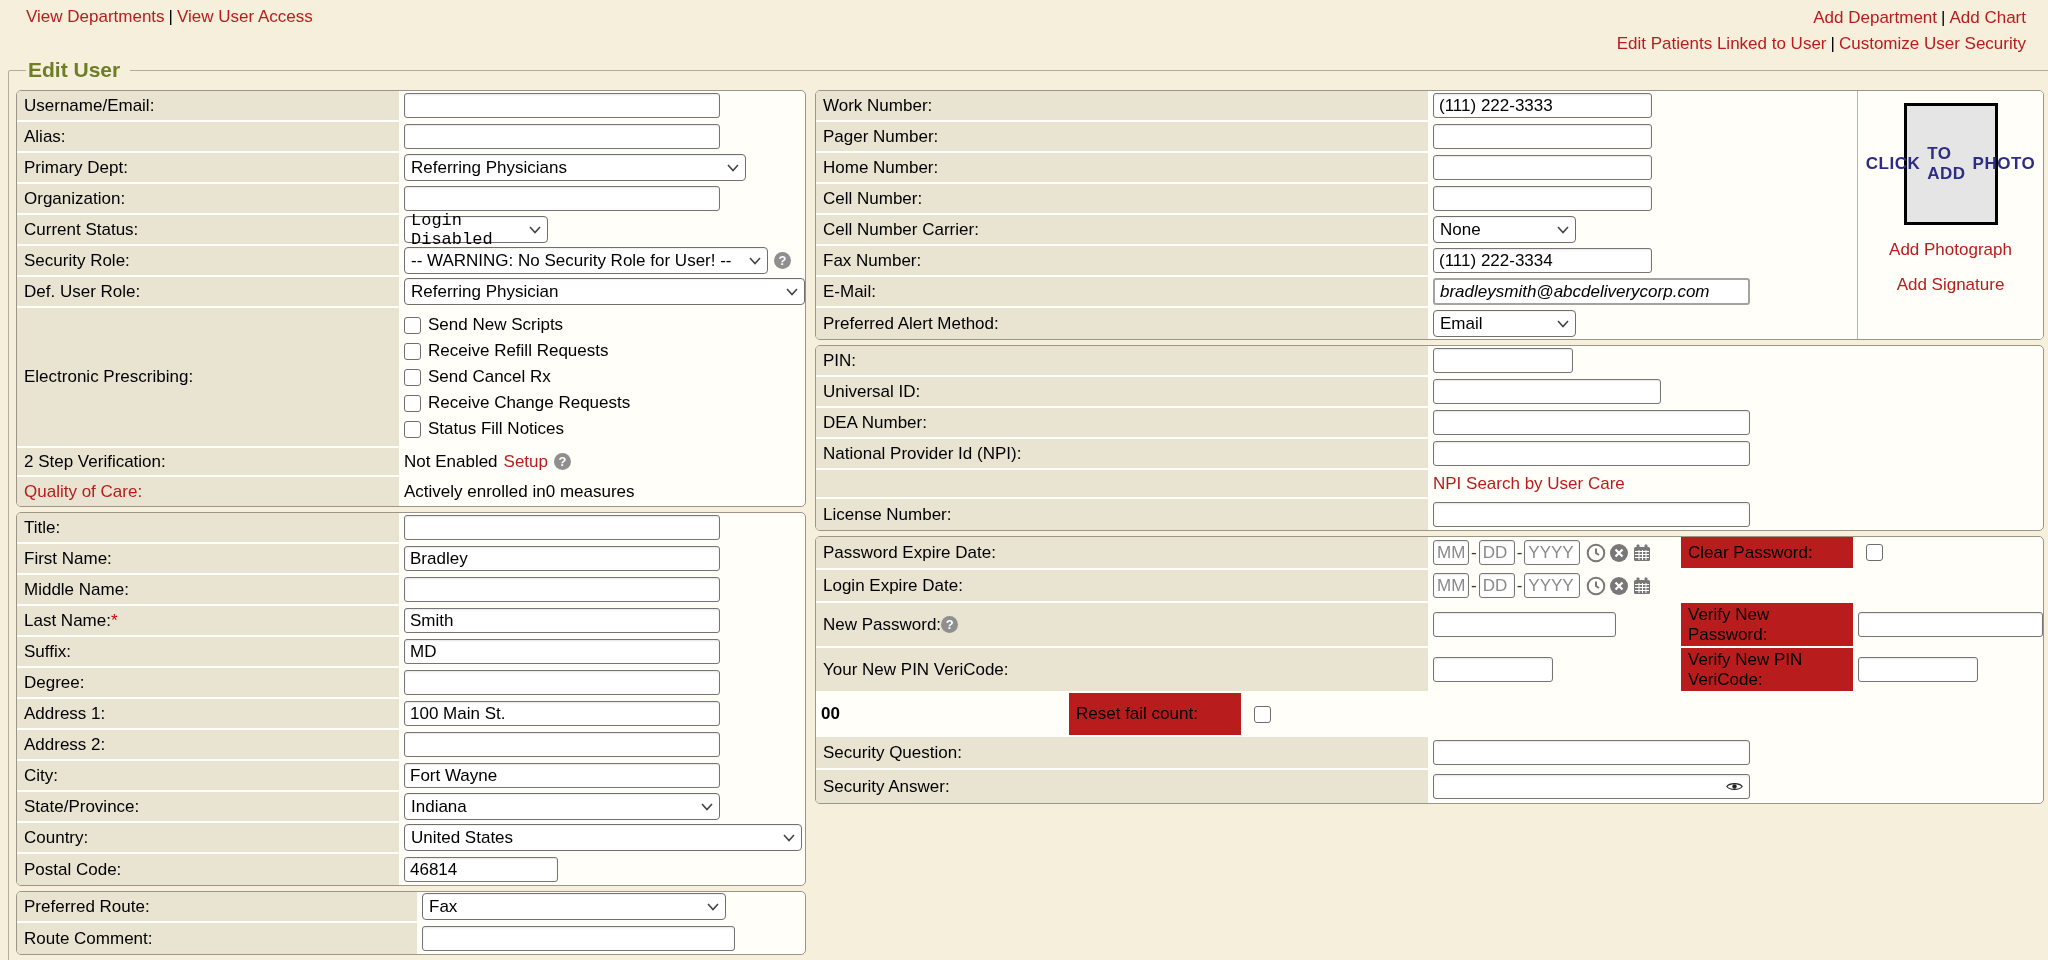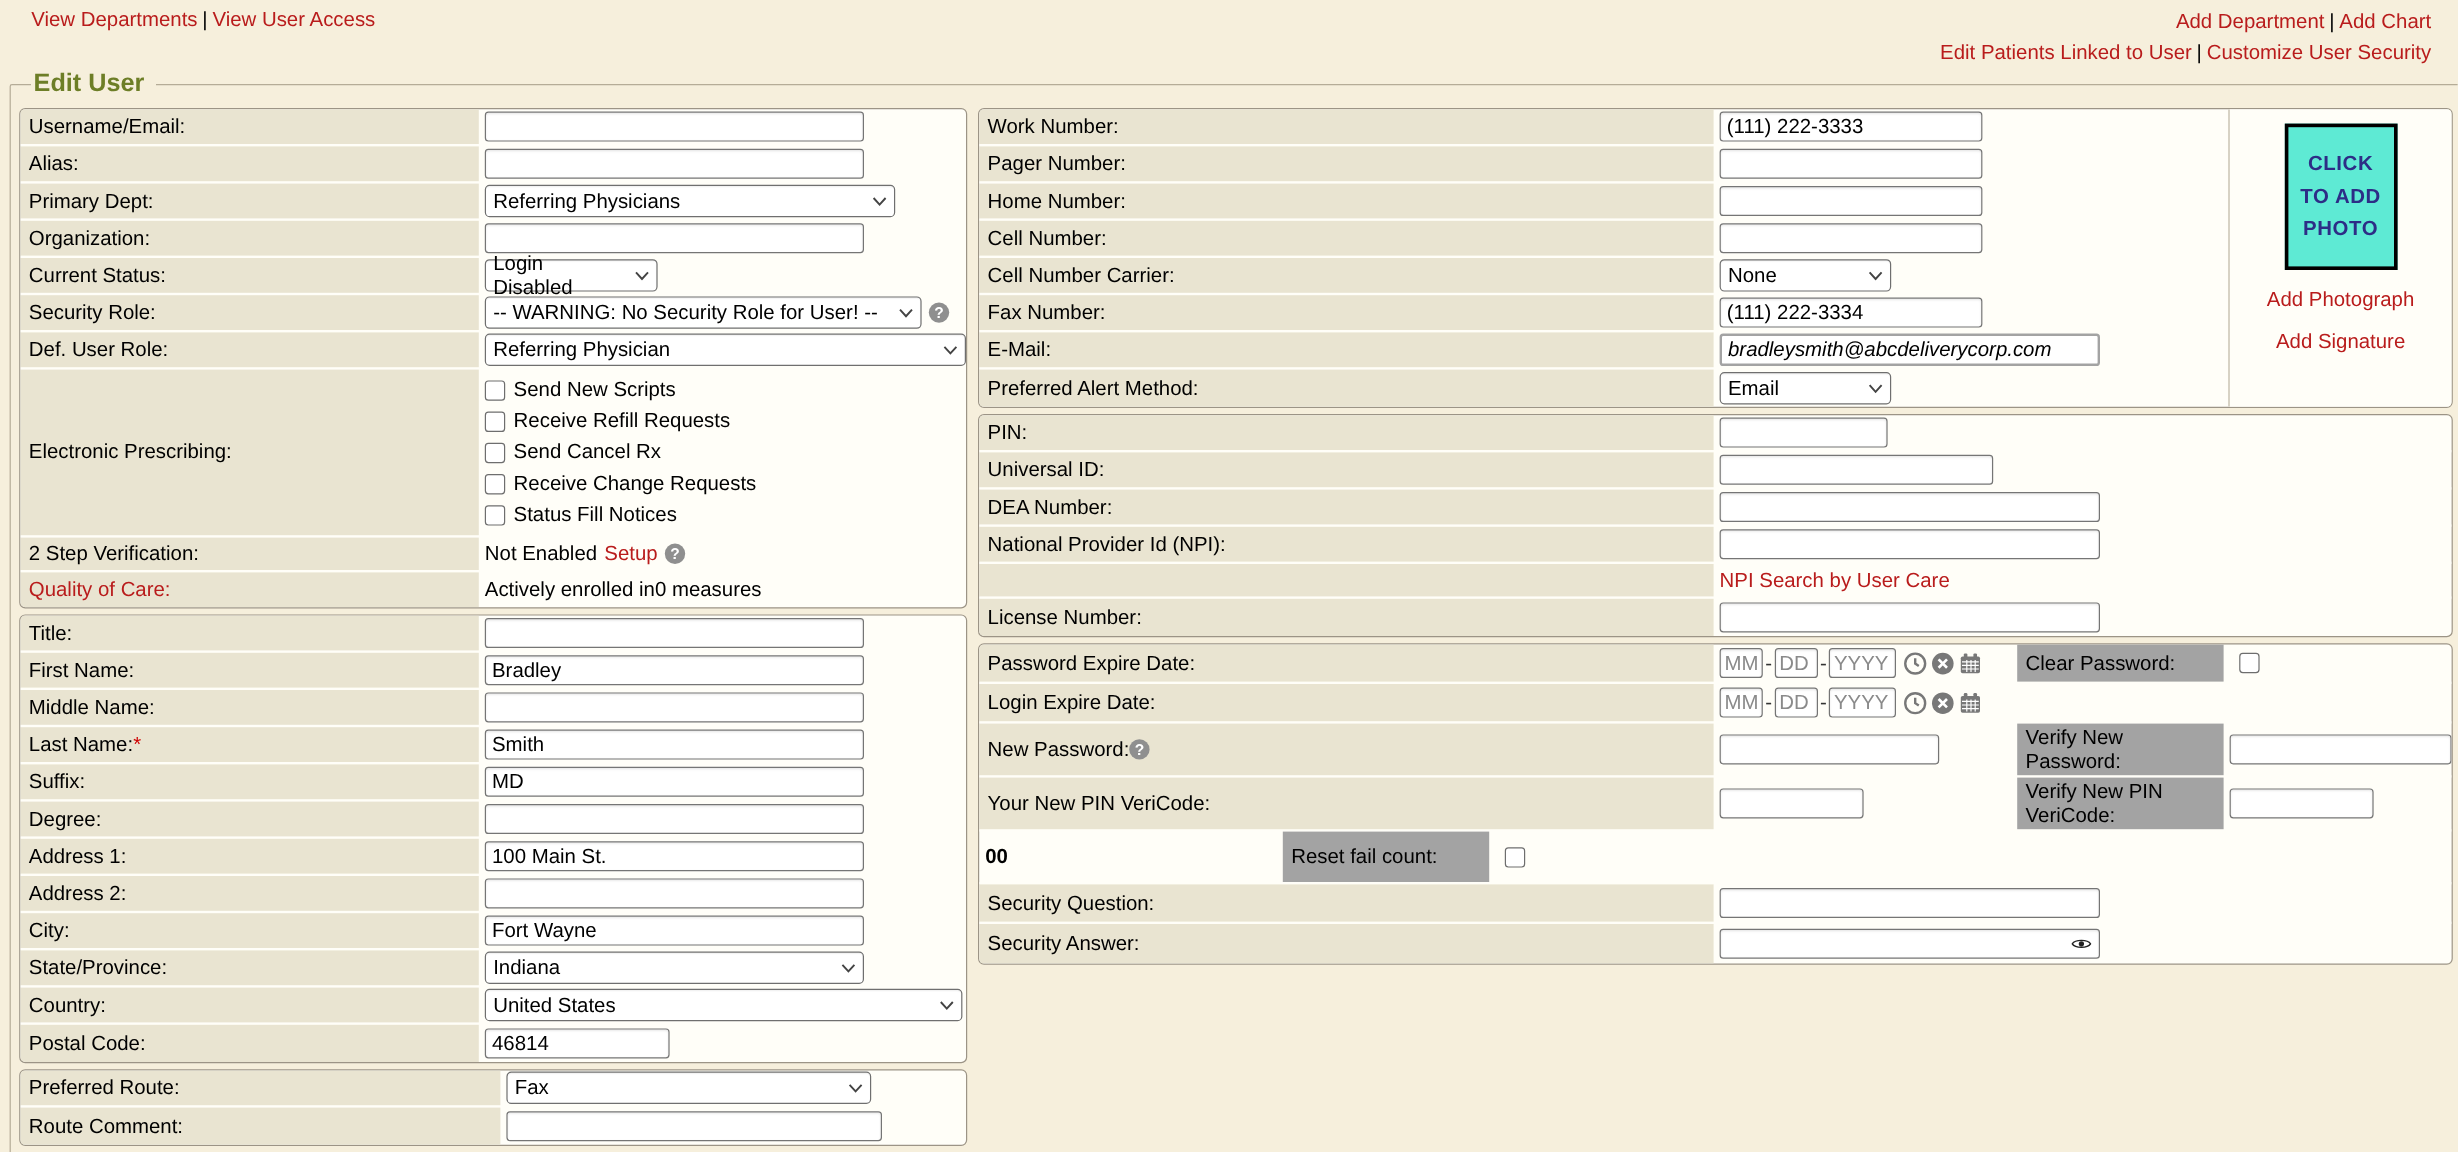--- a/index.html
+++ b/index.html
@@ -34,34 +34,34 @@
     border: 1px solid #9c9486; border-radius: 5px;
     background: #fffef8; overflow: hidden; margin-bottom: 5px;
   }
   .row { display: flex; align-items: stretch; min-height: 31px; border-bottom: 2px solid #fffef8; }
   .row:last-child { border-bottom: none; }
   .lbl {
     width: 382px; flex: none; background: #e9e4d1;
     display: flex; align-items: center; padding-left: 7px;
   }
   .lbl-r { width: 612px; }
-  .lbl2 { width: 172px; flex: none; background: #a3a3a3; display: flex; align-items: center; padding-left: 7px; }
+  .lbl2 { width: 172px; flex: none; background: #b91c1c; display: flex; align-items: center; padding-left: 7px; }
   .ctl { flex: 1; display: flex; align-items: center; padding-left: 5px; }
   .ctl-fixed { flex: none; display: flex; align-items: center; padding-left: 5px; }
   .w253 { width: 253px; }
   .tall { min-height: 45px; }
   .mid { min-height: 33px; }
 
   .ti {
     height: 25px; border: 1px solid #757575; border-radius: 3px;
     background: #fff; font-family: inherit; font-size: 17px; color: #000;
     padding: 0 5px; box-shadow: inset 0 1px 2px rgba(0,0,0,.10); outline: none;
   }
   .ti.focused { border: 2px solid #a3a3a3; height: 27px; box-shadow: none; font-style: italic; }
-  .w316 { width: 316px; } .w342 { width: 342px; } .w144 { width: 144px; }
+  .w316 { width: 316px; } .w342 { width: 342px; } .w144 { width: 144px; font-family: Liberation Mono, monospace; }
   .w364 { width: 364px; } .w401 { width: 401px; } .w219 { width: 219px; }
   .w143 { width: 143px; } .w317 { width: 317px; } .w228 { width: 228px; }
   .w140 { width: 140px; } .w183 { width: 183px; } .w120 { width: 120px; }
   .w154 { width: 154px; } .w304 { width: 304px; } .w313 { width: 313px; }
   .w398 { width: 398px; } .w185 { width: 185px; }
 
   .sel {
     height: 27px; border: 1px solid #6f6f6f; border-radius: 4px; background: #fff;
     display: flex; align-items: center; justify-content: space-between;
     padding: 0 6px 0 6px; cursor: default; box-shadow: inset 0 1px 1px rgba(0,0,0,.06);
@@ -94,22 +94,22 @@
   .bold { font-weight: bold; }
   .two-line { line-height: 20px; display: block; }
 
   .grp-photo { display: flex; }
   .grp-photo .rows { flex: 1; }
   .photo-cell {
     width: 186px; flex: none; border-left: 1px solid #bdb5a2; background: #fffef8;
     display: flex; flex-direction: column; align-items: center; padding-top: 12px;
   }
   .photo-box {
-    width: 94px; height: 122px; border: 3px solid #000; background: #5eead4;
-    display: flex; flex-direction: column; align-items: center; justify-content: center;
+    width: 94px; height: 122px; border: 3px solid #000; background: #e5e5e5;
+    display: flex; flex-direction: row; align-items: center; justify-content: center;
     gap: 7px; cursor: pointer;
   }
   .photo-box span { color: #2d2d86; font-weight: bold; font-size: 17px; letter-spacing: 0.5px; }
   .photo-link { margin-top: 15px; }
 
   .eye-wrap { position: relative; display: inline-flex; align-items: center; }
   .eye { position: absolute; right: 7px; cursor: pointer; display: inline-flex; }
 </style>
 </head>
 <body>

